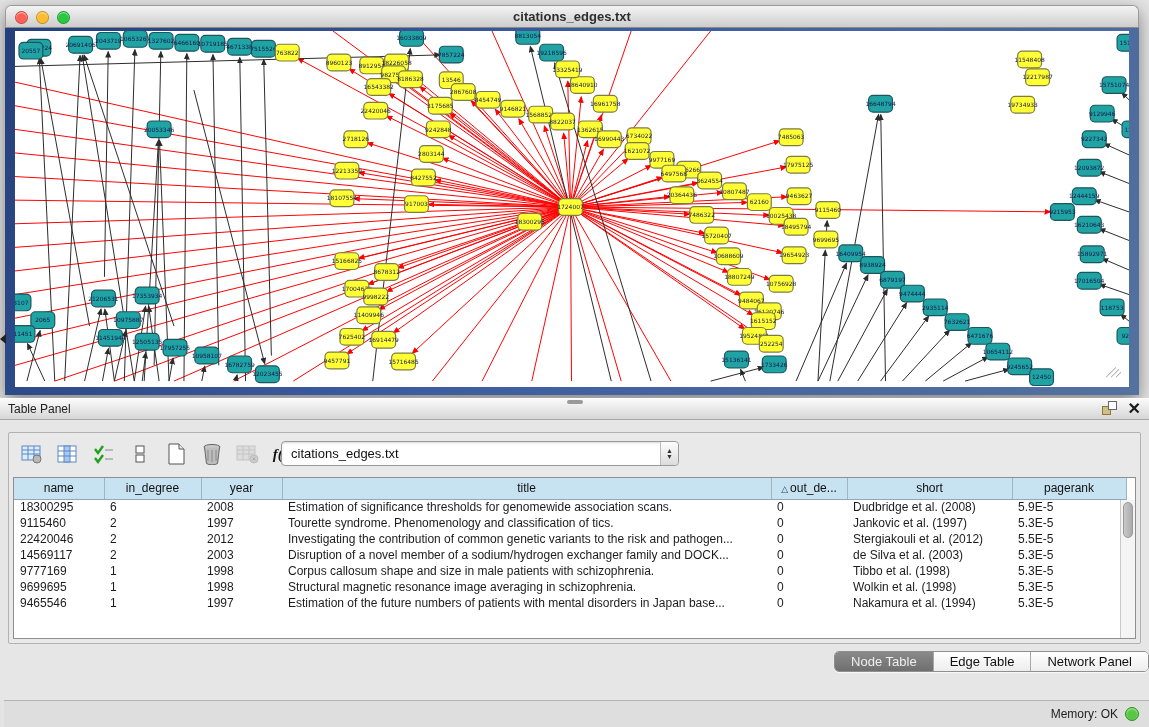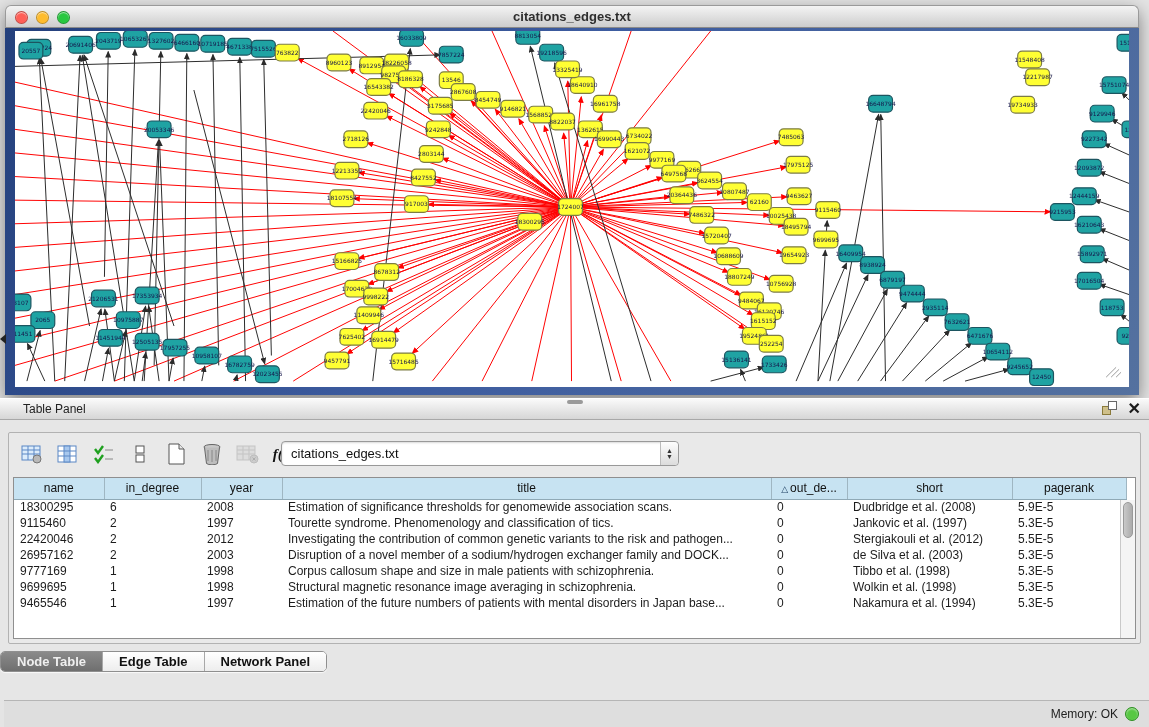--- a/index.html
+++ b/index.html
@@ -21,21 +21,21 @@
     background:linear-gradient(120deg,#24407c,#3d5ca0 45%,#54719f);
     padding:3px 10px 8px 10px; }
   .net-canvas { width:100%; height:100%; background:#fff; position:relative; }
   .net-canvas svg { display:block; width:100%; height:100%; }
 
   
   .table-panel { position:absolute; left:0; top:398px; width:1149px; height:302px;
      background:#e6e6e6; }
   .panel-titlebar { height:22px; background:linear-gradient(#fafafa,#d6d6d6);
      border-top:1px solid #fff; border-bottom:1px solid #a8a8a8;
-     display:flex; align-items:center; padding:0 23px; position:relative; }
+     display:flex; align-items:center; padding:0 8px; position:relative; }
   .panel-title { font-size:12px; color:#222; }
   .splitter-handle { position:absolute; left:50%; top:1px; width:16px; height:4px;
      margin-left:-8px; border-radius:2px; background:#9a9a9a; }
   .panel-title-icons { position:absolute; right:8px; top:2px; display:flex; gap:10px; align-items:center; }
   .float-icon { position:relative; width:16px; height:16px; }
   .float-icon .sq1 { position:absolute; left:0; top:5px; width:9px; height:9px; border:1.5px solid #8a7a3a; background:#cfc08a;}
   .float-icon .sq2 { position:absolute; left:6px; top:0; width:9px; height:9px; border:1.5px solid #666; background:#fff;}
   .close-x { font-size:16px; font-weight:bold; color:#1a1a1a; line-height:16px; }
 
   .panel-content { position:absolute; left:8px; top:34px; right:8px; bottom:56px;
@@ -58,21 +58,21 @@
   table.data th { background:#c7e3f2; border-right:1px solid #9fb6c2; border-bottom:1px solid #8fa9b6;
      font-weight:normal; color:#111; height:21px; text-align:center; overflow:hidden; white-space:nowrap; }
   table.data td { height:16px; padding:0 2px 0 6px; color:#1c1c1c; overflow:hidden;
      white-space:nowrap; text-overflow:clip; }
   .sort-tri { font-size:9px; color:#246; margin-right:2px; }
   .vscroll { position:absolute; right:0; top:22px; bottom:0; width:15px;
      background:#f4f4f4; border-left:1px solid #c9c9c9; }
   .vthumb { position:absolute; left:2px; top:2px; width:10px; height:36px;
      background:linear-gradient(90deg,#c9c9c9,#ababab); border-radius:5px; border:1px solid #999; }
 
-  .tabs-row { position:absolute; left:0; right:0; bottom:28px; display:flex; justify-content:flex-start;font-weight:bold; }
+  .tabs-row { position:absolute; left:0; right:0; bottom:28px; display:flex; justify-content:flex-end; }
   .seg { display:flex; border:1px solid #8f8f8f; border-radius:5px; overflow:hidden;
      background:#fdfdfd; height:21px; box-shadow:0 1px 1px rgba(255,255,255,.8); }
   .seg-btn { padding:0 16px; font-size:13px; color:#111; display:flex; align-items:center;
      border-right:1px solid #a8a8a8; background:linear-gradient(#ffffff,#ededed); }
   .seg-btn:last-child { border-right:none; }
   .seg-btn.selected { background:linear-gradient(#8a8a8a,#6f6f6f); color:#efefef; }
 
   .status-strip { position:absolute; left:4px; bottom:0; width:1149px; height:27px;
      background:#dedede; border-top:1px solid #b5b5b5;
      display:flex; align-items:center; justify-content:flex-end; padding-right:14px; gap:7px; }
@@ -866,21 +866,21 @@
             <tr>
               <td>22420046</td>
               <td>2</td>
               <td>2012</td>
               <td>Investigating the contribution of common genetic variants to the risk and pathogen...</td>
               <td>0</td>
               <td>Stergiakouli et al. (2012)</td>
               <td>5.5E-5</td>
             </tr>
             <tr>
-              <td>26957162</td>
+              <td>14569117</td>
               <td>2</td>
               <td>2003</td>
               <td>Disruption of a novel member of a sodium/hydrogen exchanger family and DOCK...</td>
               <td>0</td>
               <td>de Silva et al. (2003)</td>
               <td>5.3E-5</td>
             </tr>
             <tr>
               <td>9777169</td>
               <td>1</td>

